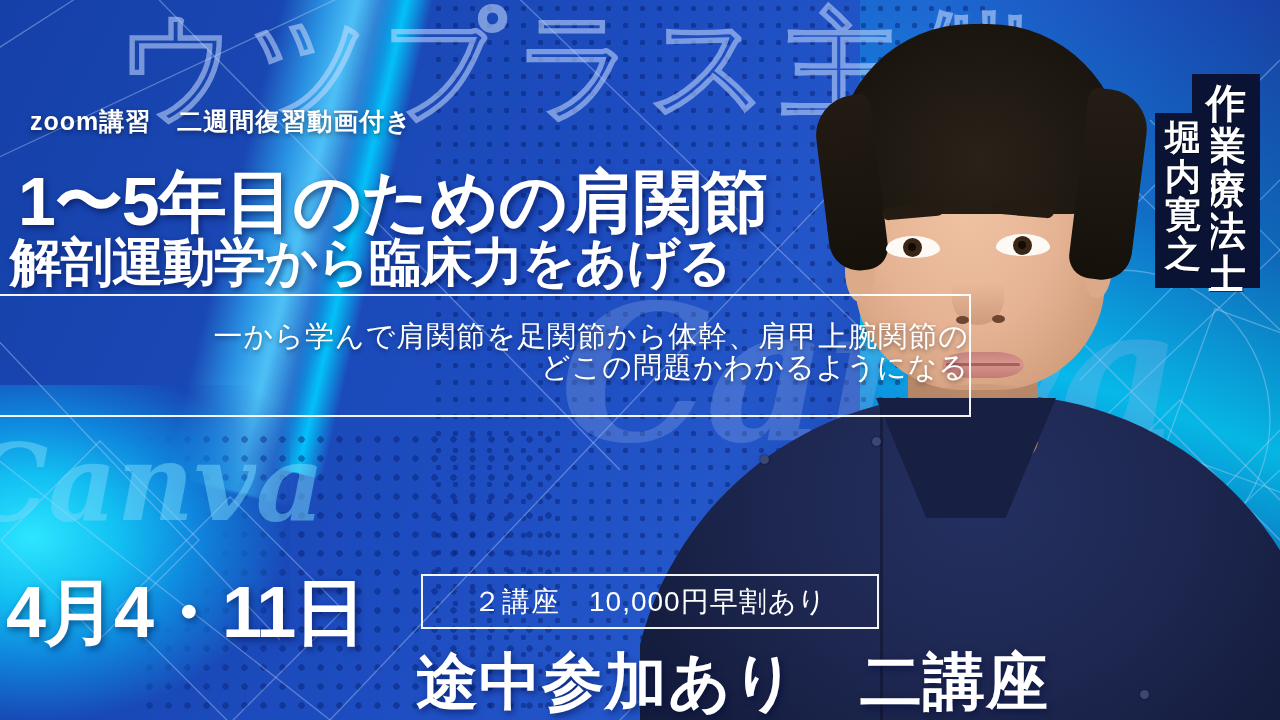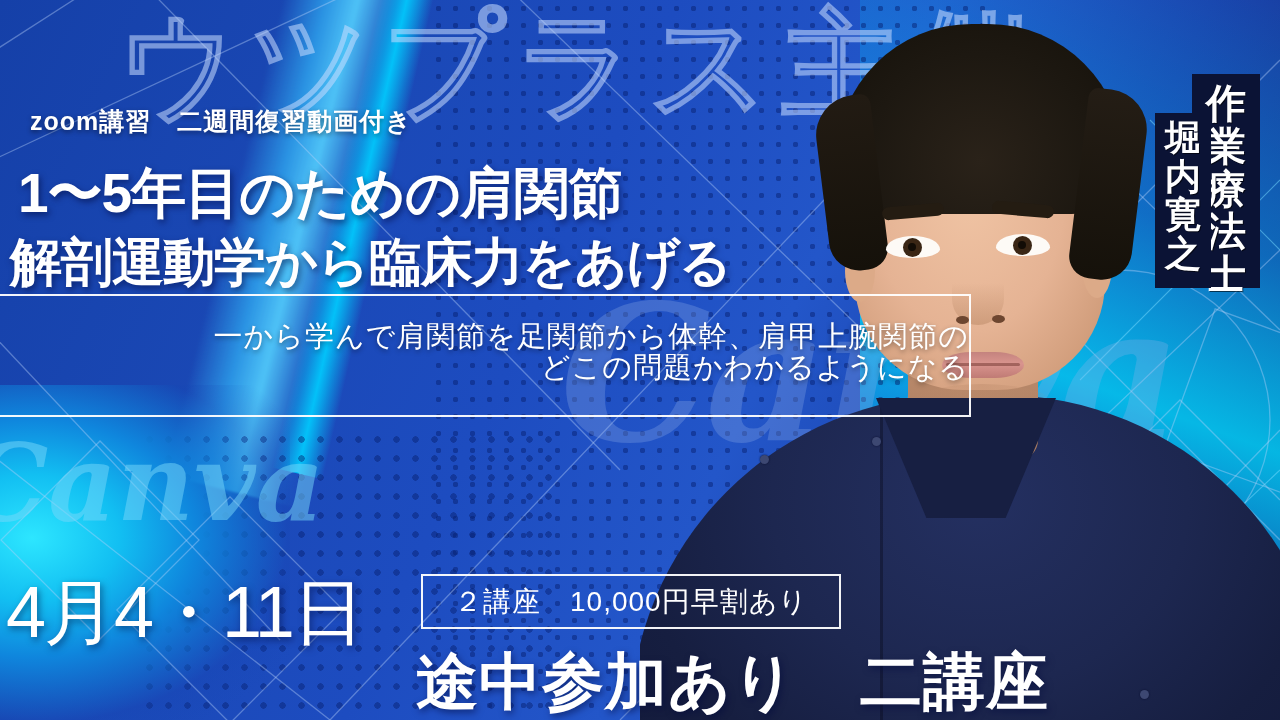--- a/index.html
+++ b/index.html
@@ -154,21 +154,21 @@
   
   .kicker{
     position:absolute;left:30px;top:105px;
     font-size:25px;font-weight:700;color:#ffffff;letter-spacing:1px;
     text-shadow:0 2px 5px rgba(0,0,0,.45);white-space:nowrap;
   }
   .title1,.title2{
     position:absolute;color:#ffffff;font-weight:800;white-space:nowrap;
     text-shadow:2px 3px 6px rgba(0,10,60,.55);
   }
-  .title1{left:18px;top:157px;font-size:55px;letter-spacing:-1px;}
+  .title1{left:18px;top:157px;font-size:68px;letter-spacing:-1px;}
   .title2{left:10px;top:228px;font-size:52px;letter-spacing:-1px;}
 
   .subbox{
     position:absolute;left:-2px;top:294px;width:973px;height:123px;
     border:2px solid rgba(255,255,255,.95);
     box-sizing:border-box;
   }
   .subline{
     position:absolute;width:100%;text-align:right;color:#fff;
     font-size:29px;letter-spacing:1px;white-space:nowrap;
@@ -177,26 +177,26 @@
   .subline.s1{top:21px;}
   .subline.s2{top:52px;}
 
   .year{
     position:absolute;left:82px;top:455px;
     font-size:86px;font-weight:800;color:#fff;letter-spacing:-1px;
     text-shadow:2px 3px 7px rgba(0,10,60,.5);
   }
   .date{
     position:absolute;left:6px;top:565px;
-    font-size:72px;font-weight:400;color:#fff;letter-spacing:-2px;white-space:nowrap;
+    font-size:72px;font-weight:700;color:#fff;letter-spacing:-2px;white-space:nowrap;
     text-shadow:2px 3px 7px rgba(0,10,60,.5);
   }
 
   .pricebox{
-    position:absolute;left:421px;top:574px;width:420px;height:55px;
+    position:absolute;left:421px;top:574px;width:458px;height:55px;
     border:2px solid rgba(255,255,255,.95);box-sizing:border-box;
     display:flex;align-items:center;justify-content:center;
   }
   .pricebox span{
     color:#fff;font-size:28px;letter-spacing:1px;white-space:nowrap;
   }
   .tagline{
     position:absolute;left:416px;top:640px;
     font-size:62px;font-weight:800;color:#fff;letter-spacing:1px;white-space:nowrap;
     text-shadow:2px 3px 7px rgba(0,10,60,.55);

